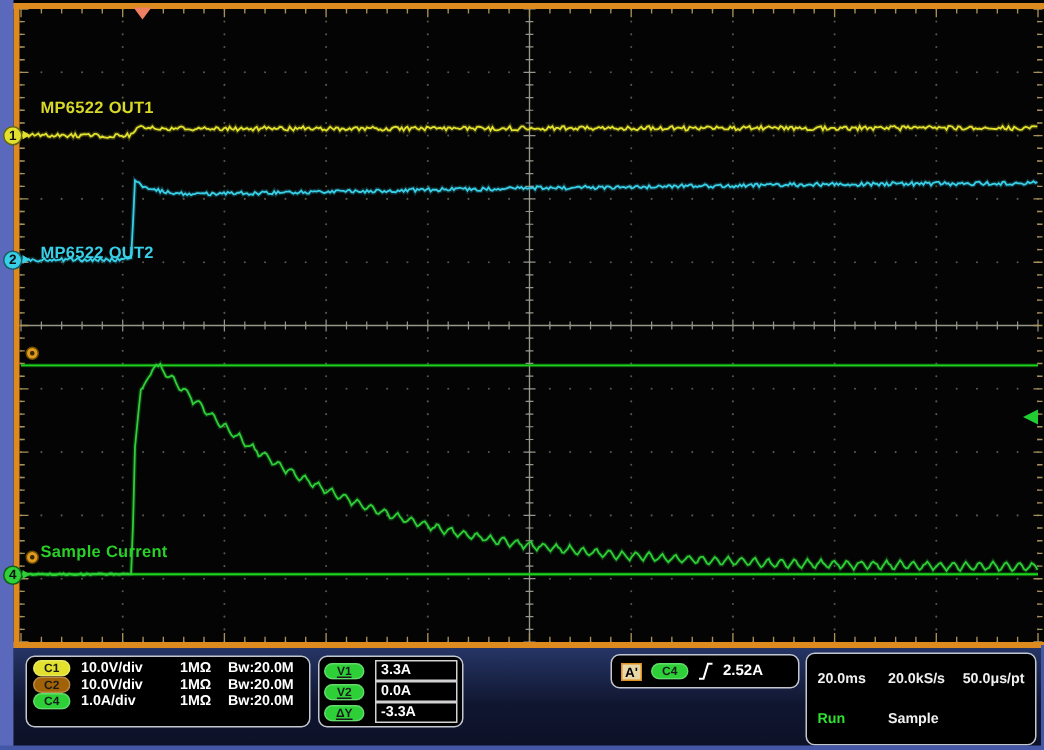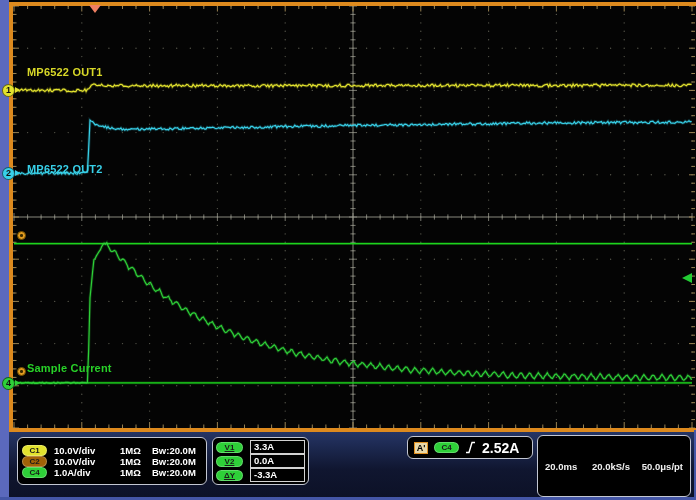--- a/index.html
+++ b/index.html
@@ -34,35 +34,35 @@
   .handle-v1{top:231px;} .handle-v2{top:367px;}
   
   .trig-top{position:absolute;left:89px;top:5px;width:0;height:0;z-index:8;
         border-left:6px solid transparent;border-right:6px solid transparent;border-top:8px solid #ef7f62;}
   .trig-level{position:absolute;left:682px;top:273px;width:0;height:0;z-index:8;
         border-top:5px solid transparent;border-bottom:5px solid transparent;border-right:10px solid #22cc33;}
   
   .statusbar{position:absolute;left:9px;top:432px;width:687px;height:68px;z-index:6;
         background:linear-gradient(#253565,#101630 55%,#0c1126);}
   .sbox{position:absolute;background:#000;border:1.5px solid #c3c7d2;border-radius:6px;box-sizing:border-box;}
-  .box-ch{left:8px;top:5px;width:190px;height:48px;padding:2px 4px;display:flex;flex-direction:column;justify-content:center;}
+  .box-ch{left:8px;top:5px;width:190px;height:48px;padding:2px 4px;display:flex;flex-direction:column;justify-content:flex-start;}
   .ch-row{display:grid;grid-template-columns:32px 66px 32px auto;align-items:center;color:#fff;
         font-size:9.5px;font-weight:bold;}
   .pill{width:25px;height:11px;border-radius:6px;display:flex;align-items:center;justify-content:center;
         font-size:8px;font-weight:bold;color:#1a1a1a;border:1px solid rgba(255,255,255,.25);box-sizing:border-box;}
   .pill-c1{background:#e2e22e;} .pill-c2{background:#a16207;} .pill-c4{background:#2ed038;}
   .pill-meas{background:#2ed038;width:27px;text-decoration:underline;}
   .box-meas{left:203px;top:5px;width:97px;height:48px;padding:2px 3px;display:flex;flex-direction:column;justify-content:space-around;}
   .meas-row{display:grid;grid-template-columns:32px auto;align-items:center;}
   .meas-cell{border:1px solid #d2d2d2;height:12px;line-height:12px;padding-left:3px;margin-left:2px;
         color:#fff;font-size:9.5px;font-weight:bold;}
   .box-trig{left:398px;top:4px;width:126px;height:23px;display:flex;align-items:center;gap:6px;padding:0 6px;}
   .a-badge{width:14px;height:12px;background:#e8d8a8;border:1px solid #e09020;color:#000;
         font-size:9px;font-weight:bold;display:flex;align-items:center;justify-content:center;box-sizing:border-box;}
-  .trig-level-text{color:#fff;font-size:14px;font-weight:bold;}
+  .trig-level-text{color:#fff;font-size:10px;font-weight:bold;}
   .box-acq{left:528px;top:3px;width:154px;height:62px;padding:3px 7px;display:flex;flex-direction:column;justify-content:space-around;box-sizing:border-box;}
   .acq-row{display:flex;color:#f0f0f0;font-size:9.5px;font-weight:bold;white-space:nowrap;}
   .acq-c1{width:47px;flex:none;} .acq-right{margin-left:auto;}
   .run-state{color:#30e030;}
   .clock{color:#f0a020;}
 </style>
 </head>
 <body>
 
 <div class="screen">
@@ -154,15 +154,19 @@
       </svg>
       <span class="trig-level-text">2.52A</span>
     </div>
 
     <div class="sbox box-acq">
       <div class="acq-row">
         <span class="acq-c1">20.0ms</span>
         <span>20.0kS/s</span>
         <span class="acq-right">50.0μs/pt</span>
       </div>
+      <div class="acq-row">
+        <span class="acq-c1 run-state">Run</span>
+        <span>Sample</span>
+      </div>
     </div>
   </div>
 </div>
 
 </body></html>

